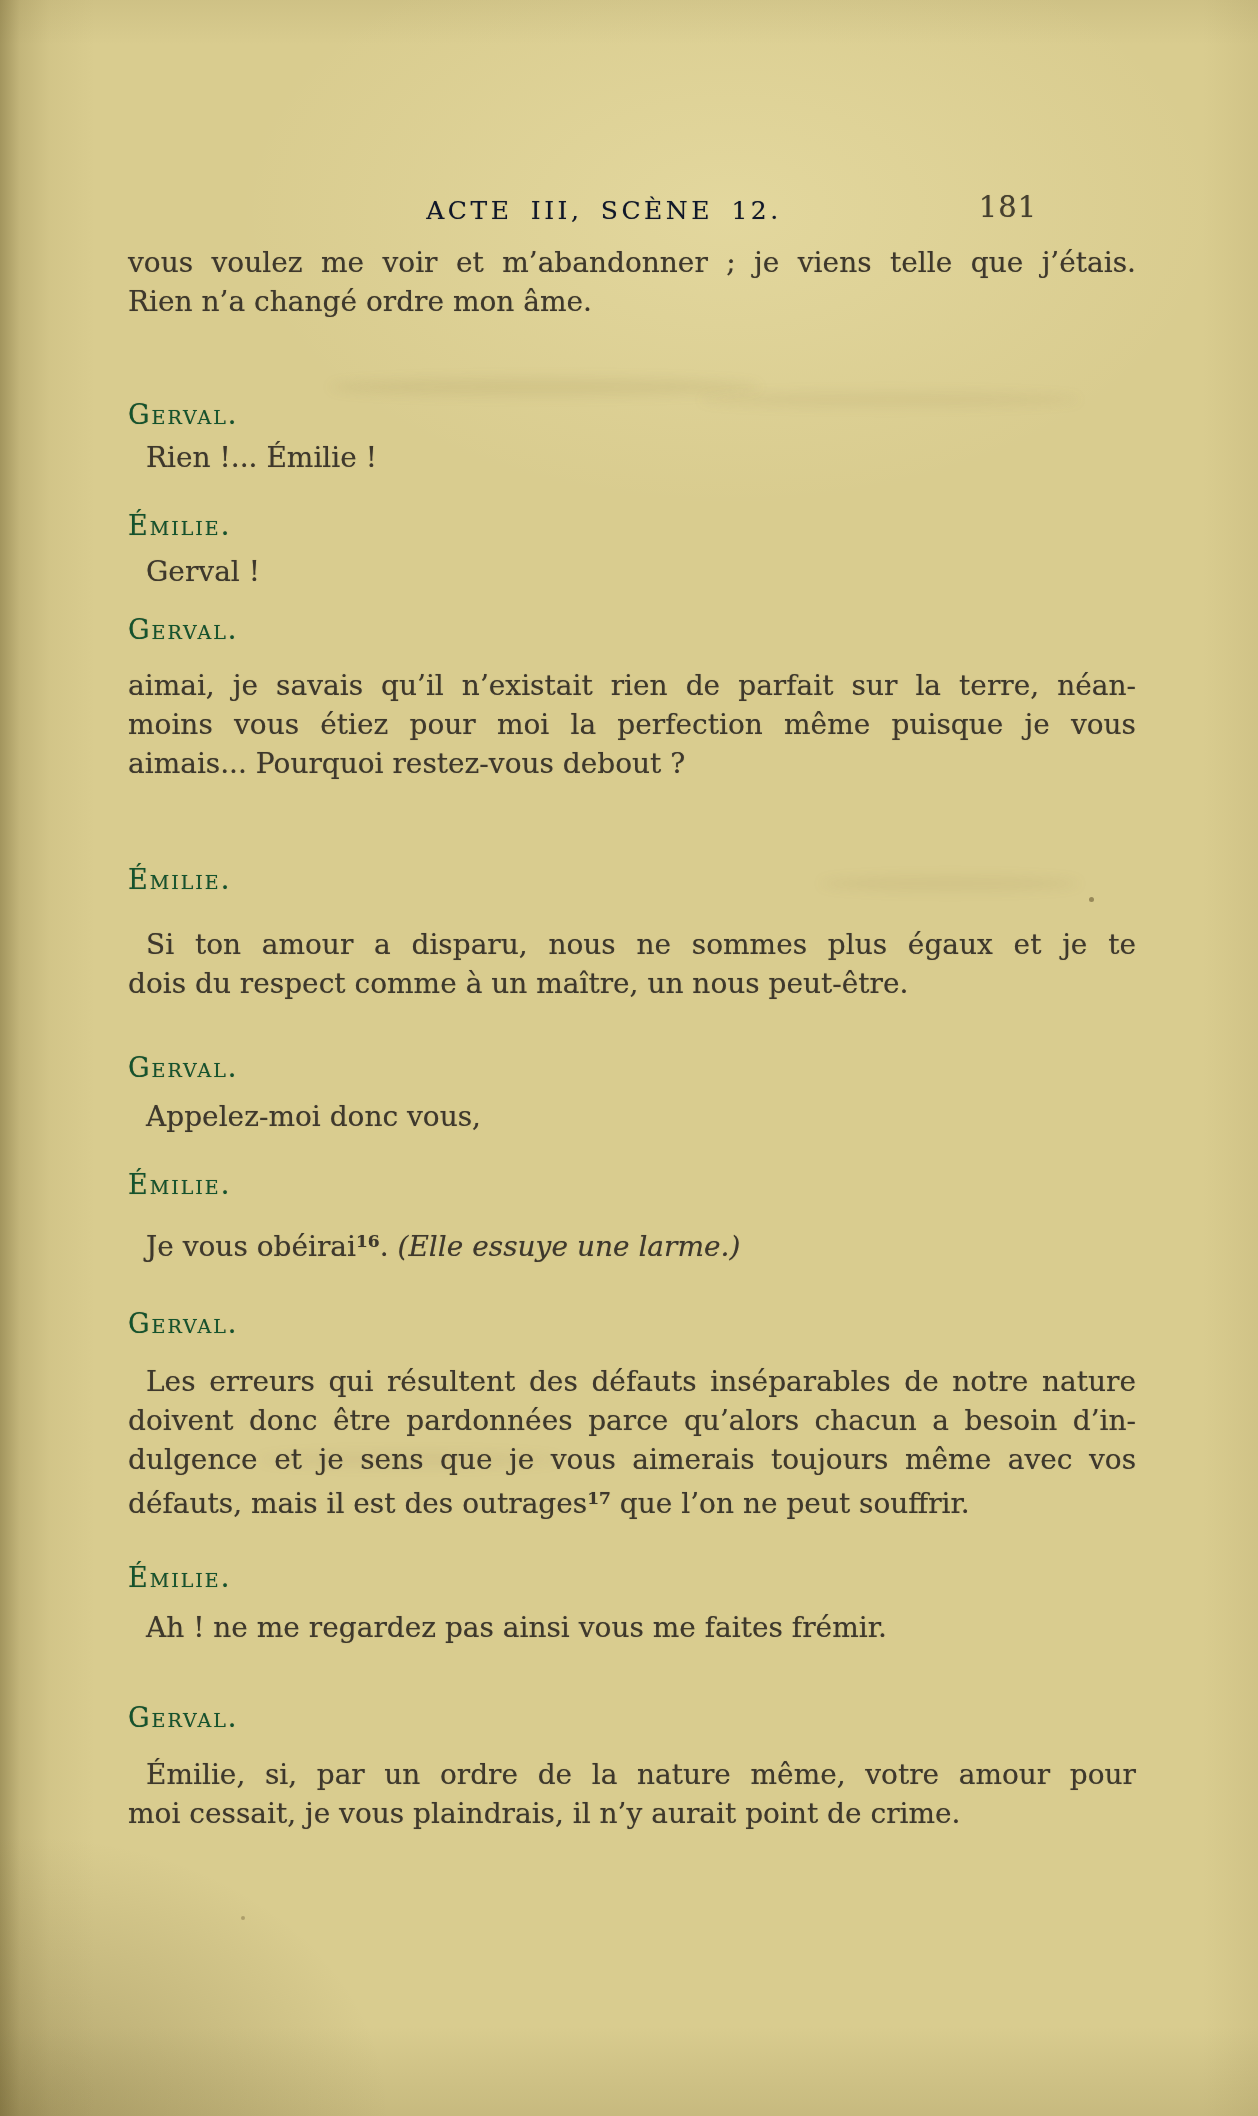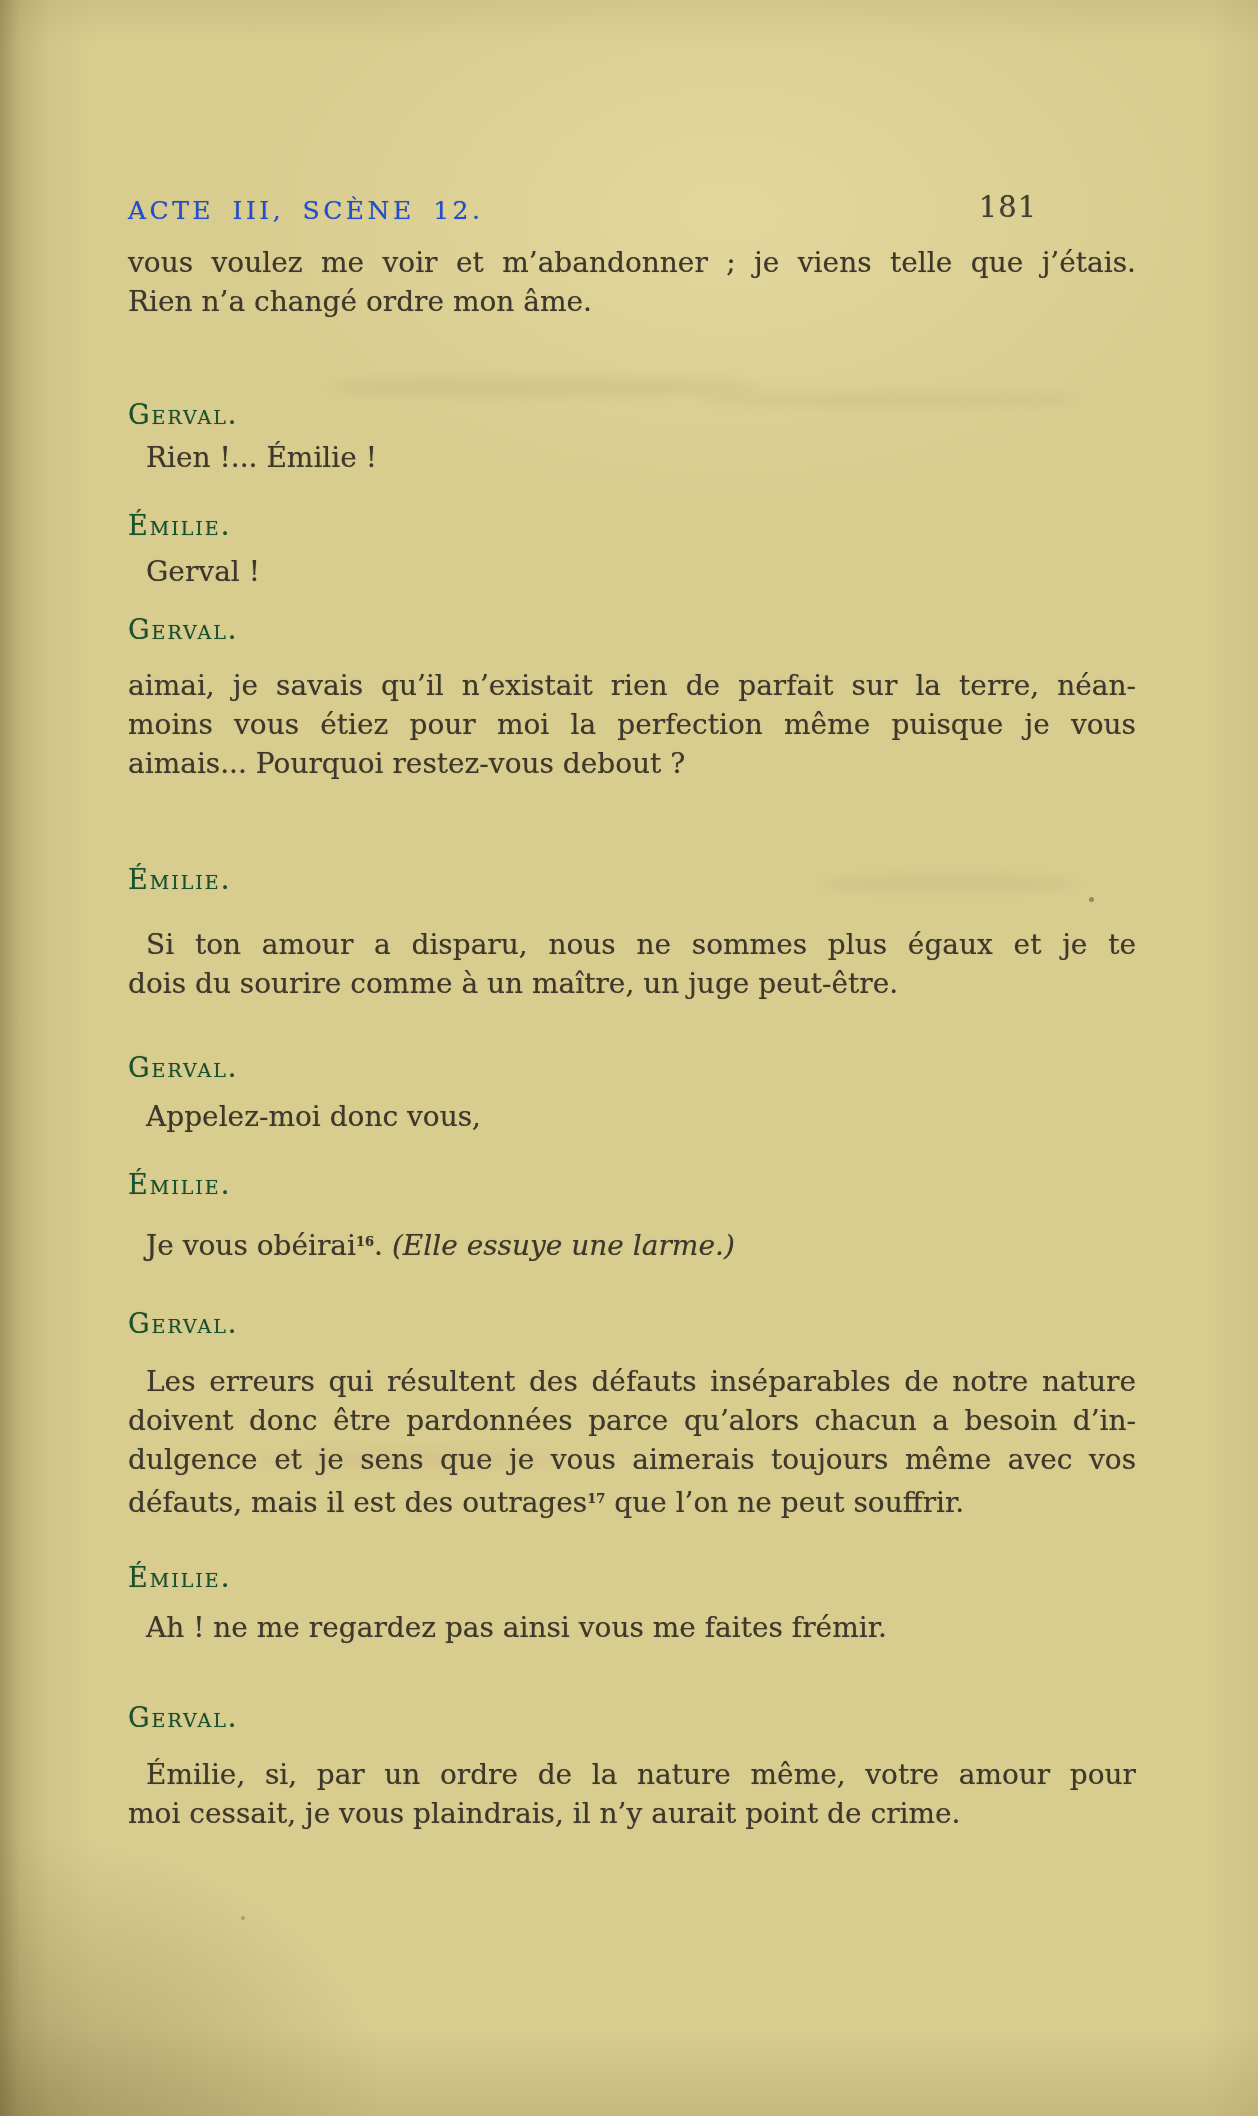--- a/index.html
+++ b/index.html
@@ -11,38 +11,38 @@
     background-image:
       radial-gradient(ellipse 700px 420px at 58% 10%, rgba(245,236,185,0.35), rgba(245,236,185,0) 70%),
       radial-gradient(ellipse 520px 400px at 2% 100%, rgba(80,66,25,0.28), rgba(80,66,25,0) 70%),
       linear-gradient(90deg, rgba(96,82,34,0.45) 0px, rgba(118,102,50,0.22) 20px, rgba(150,134,78,0.10) 50px, rgba(150,134,78,0) 95px),
       linear-gradient(0deg, rgba(104,90,40,0.16) 0px, rgba(104,90,40,0) 90px),
       linear-gradient(180deg, rgba(116,101,50,0.10) 0px, rgba(116,101,50,0) 45px),
       linear-gradient(270deg, rgba(130,114,62,0.10) 0px, rgba(130,114,62,0) 55px);
   }
   .txt{ text-shadow:0 0 0.8px rgba(62,56,44,0.55); }
   .header-title{
-    position:absolute;left:128px;top:196px;width:952px;
-    font-size:25px;line-height:30px;letter-spacing:3.5px;word-spacing:7px;color:#1d4ed8;
+    position:absolute;left:128px;top:196px;width:952px;text-align:center;
+    font-size:25px;line-height:30px;letter-spacing:3.5px;word-spacing:7px;color:#0f172a;
   }
   .page-number{
     position:absolute;left:960px;top:191px;width:96px;text-align:center;
     font-size:29px;line-height:32px;letter-spacing:1px;color:#46402f;
   }
   .block{position:absolute;left:128px;width:1008px;}
   .speaker{
     font-size:27px;line-height:32px;font-variant:small-caps;
     letter-spacing:2px;color:#14532d;
   }
   .pline{font-size:28px;line-height:39px;text-align:justify;text-align-last:justify;}
   .pline.last{text-align-last:left;}
   .pline.first{padding-left:18px;}
   .dialogue{font-size:28px;line-height:39px;padding-left:18px;}
   .stage{font-style:italic;}
-  sup.note{font-size:13px;font-weight:bold;vertical-align:9px;letter-spacing:0;}
+  sup.note{font-size:17px;font-weight:bold;vertical-align:9px;letter-spacing:0;}
   .smudge{position:absolute;border-radius:50%;filter:blur(6px);}
   .speck{position:absolute;border-radius:50%;}
 </style>
 </head>
 <body>
 
 <div class="smudge" style="left:330px;top:378px;width:430px;height:18px;background:rgba(125,106,52,0.10);"></div>
 <div class="smudge" style="left:700px;top:392px;width:380px;height:15px;background:rgba(125,106,52,0.08);"></div>
 <div class="smudge" style="left:820px;top:876px;width:260px;height:15px;background:rgba(125,106,52,0.08);"></div>
 <div class="smudge" style="left:260px;top:1452px;width:300px;height:15px;background:rgba(125,106,52,0.07);"></div>
@@ -70,21 +70,21 @@
 <div class="block txt" style="top:666px;">
   <div class="pline">aimai, je savais qu’il n’existait rien de parfait sur la terre, néan-</div>
   <div class="pline">moins vous étiez pour moi la perfection même puisque je vous</div>
   <div class="pline last">aimais... Pourquoi restez-vous debout ?</div>
 </div>
 
 <div class="block speaker txt" style="top:864px;">Émilie.</div>
 
 <div class="block txt" style="top:925px;">
   <div class="pline first">Si ton amour a disparu, nous ne sommes plus égaux et je te</div>
-  <div class="pline last">dois du sourire comme à un maître, un juge peut-être.</div>
+  <div class="pline last">dois du respect comme à un maître, un nous peut-être.</div>
 </div>
 
 <div class="block speaker txt" style="top:1052px;">Gerval.</div>
 
 <div class="block dialogue txt" style="top:1097px;">Appelez-moi donc vous,</div>
 
 <div class="block speaker txt" style="top:1169px;">Émilie.</div>
 
 <div class="block dialogue txt" style="top:1222px;"><span>Je vous obéirai</span><sup class="note">16</sup><span>. </span><span class="stage">(Elle essuye une larme.)</span></div>
 

